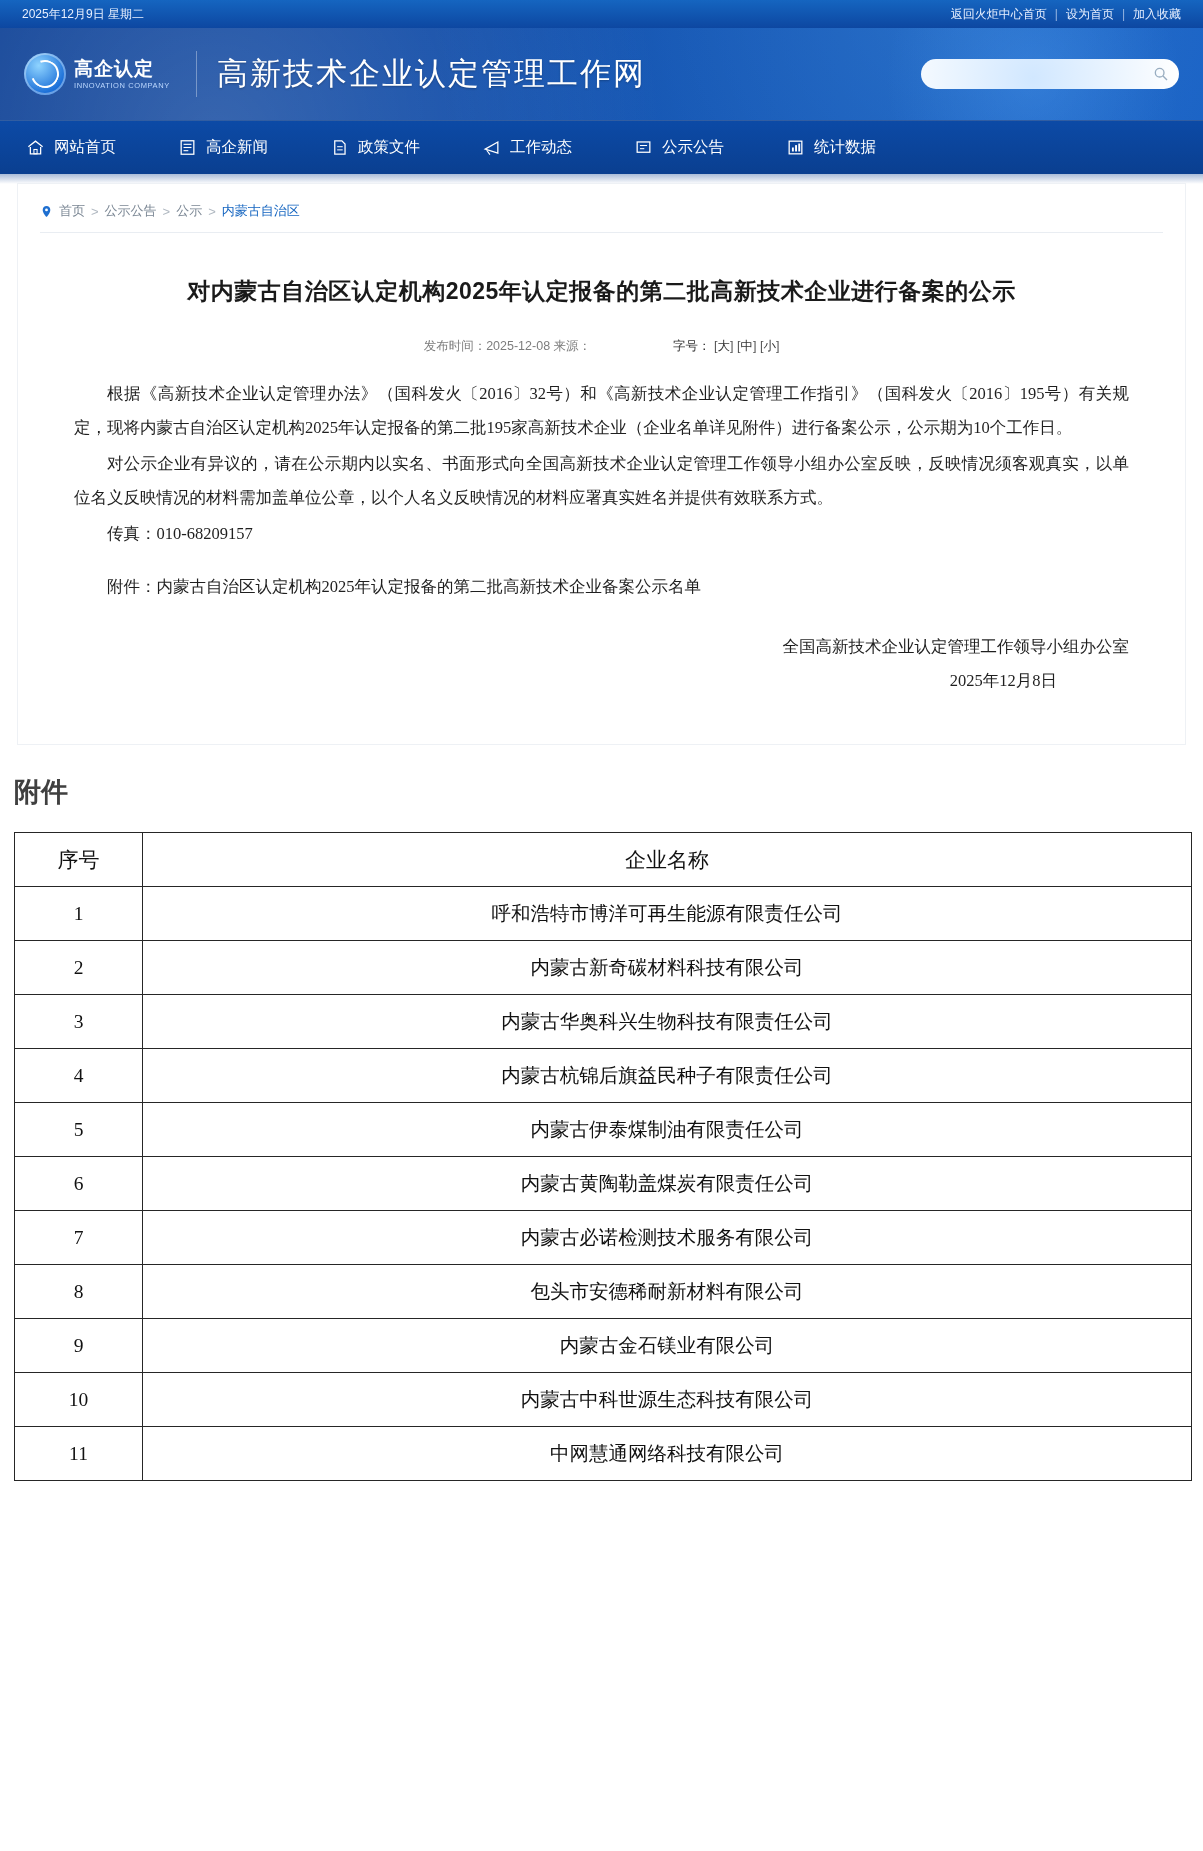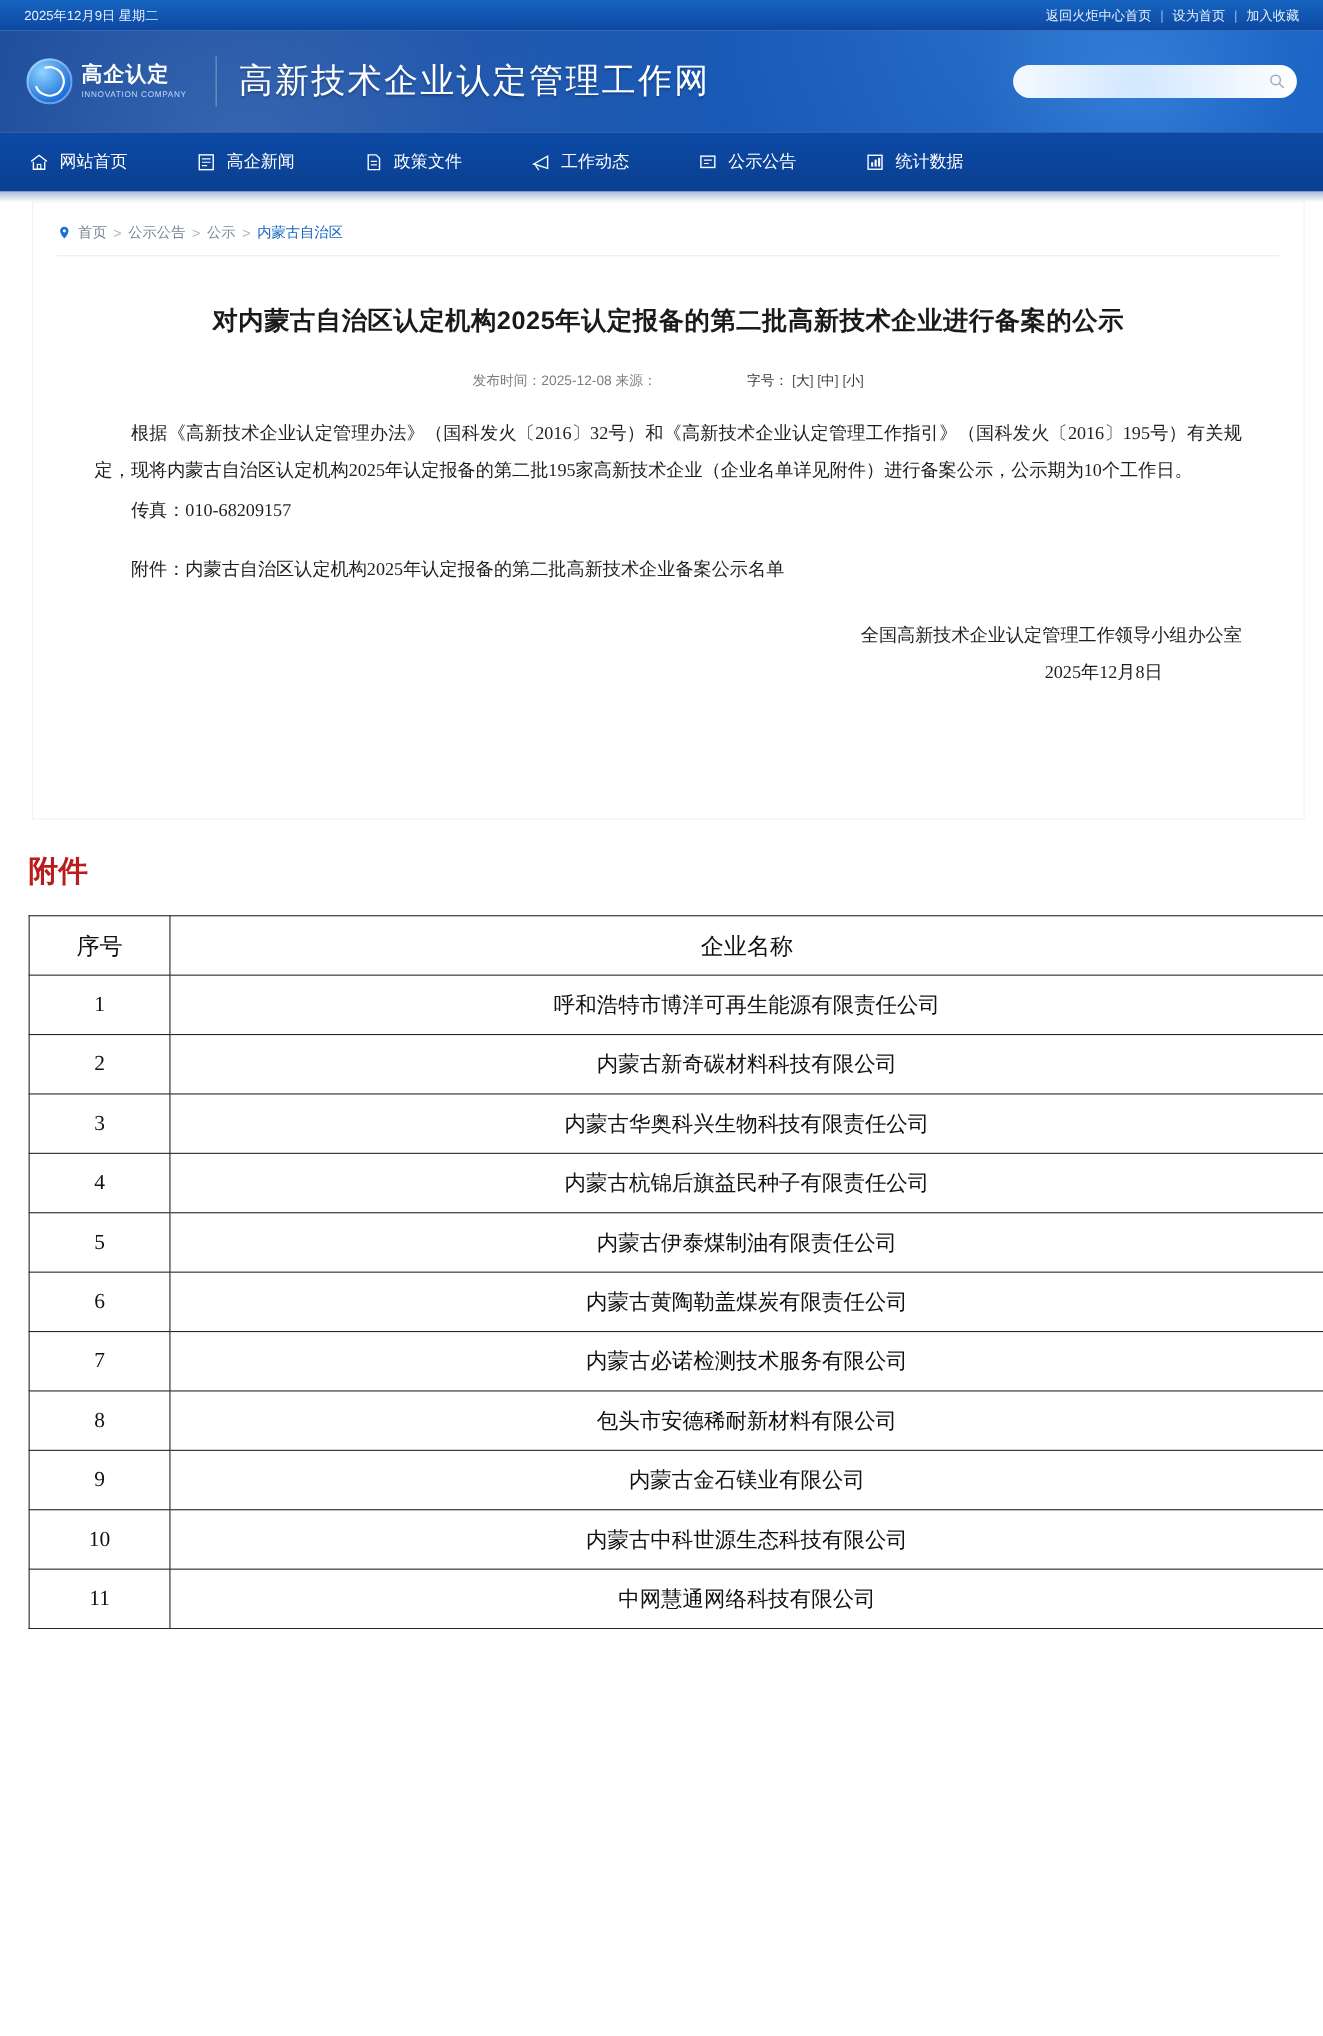--- a/index.html
+++ b/index.html
@@ -108,21 +108,21 @@
   }
   .nav-item svg { flex: 0 0 auto; }
   .nav-bottom-shadow{
     height: 10px;
     background: linear-gradient(180deg, rgba(10,63,144,.35), rgba(10,63,144,0));
   }
 
   
   .page {
     width: 1203px;
-    padding: 0 0 0 12px;
+    padding: 0 0 0 0;
   }
   .sheet {
     margin: 0 18px 0 18px;
     background: #fff;
     min-height: 560px;
     box-shadow: 0 0 0 1px #eef1f5;
   }
   .crumb {
     display: flex; align-items: center; gap: 6px;
     font-size: 13px; color: #7b8794;
@@ -174,21 +174,21 @@
     text-align: right;
   }
   .sign div:last-child { padding-right: 72px; }
 
   
   .attach-wrap { padding: 30px 0 0 0; }
   .attach-label {
     font-family: Liberation Serif, serif;
     font-size: 27px;
     font-weight: bold;
-    color: #b91c1c;
+    color: #404040;
     padding: 0 0 14px 14px;
   }
   .attach-title {
     font-family: "Liberation Serif", serif;
     font-size: 25px;
     font-weight: bold;
     color: #111;
     text-align: center;
     line-height: 1.85;
     padding: 0 60px 14px 60px;
@@ -336,20 +336,21 @@
       <span class="fs">
         <span class="k">字号：</span>
         [<b>大</b>]
         [<b>中</b>]
         [<b>小</b>]
       </span>
     </div>
 
     <div class="article">
       <p>根据《高新技术企业认定管理办法》（国科发火〔2016〕32号）和《高新技术企业认定管理工作指引》（国科发火〔2016〕195号）有关规定，现将内蒙古自治区认定机构2025年认定报备的第二批195家高新技术企业（企业名单详见附件）进行备案公示，公示期为10个工作日。</p>
+      <p>对公示企业有异议的，请在公示期内以实名、书面形式向全国高新技术企业认定管理工作领导小组办公室反映，反映情况须客观真实，以单位名义反映情况的材料需加盖单位公章，以个人名义反映情况的材料应署真实姓名并提供有效联系方式。</p>
       <p>传真：010-68209157</p>
       <p class="gap">附件：内蒙古自治区认定机构2025年认定报备的第二批高新技术企业备案公示名单</p>
     </div>
 
     <div class="sign">
       <div>全国高新技术企业认定管理工作领导小组办公室</div>
       <div>2025年12月8日</div>
     </div>
   </div>
 

